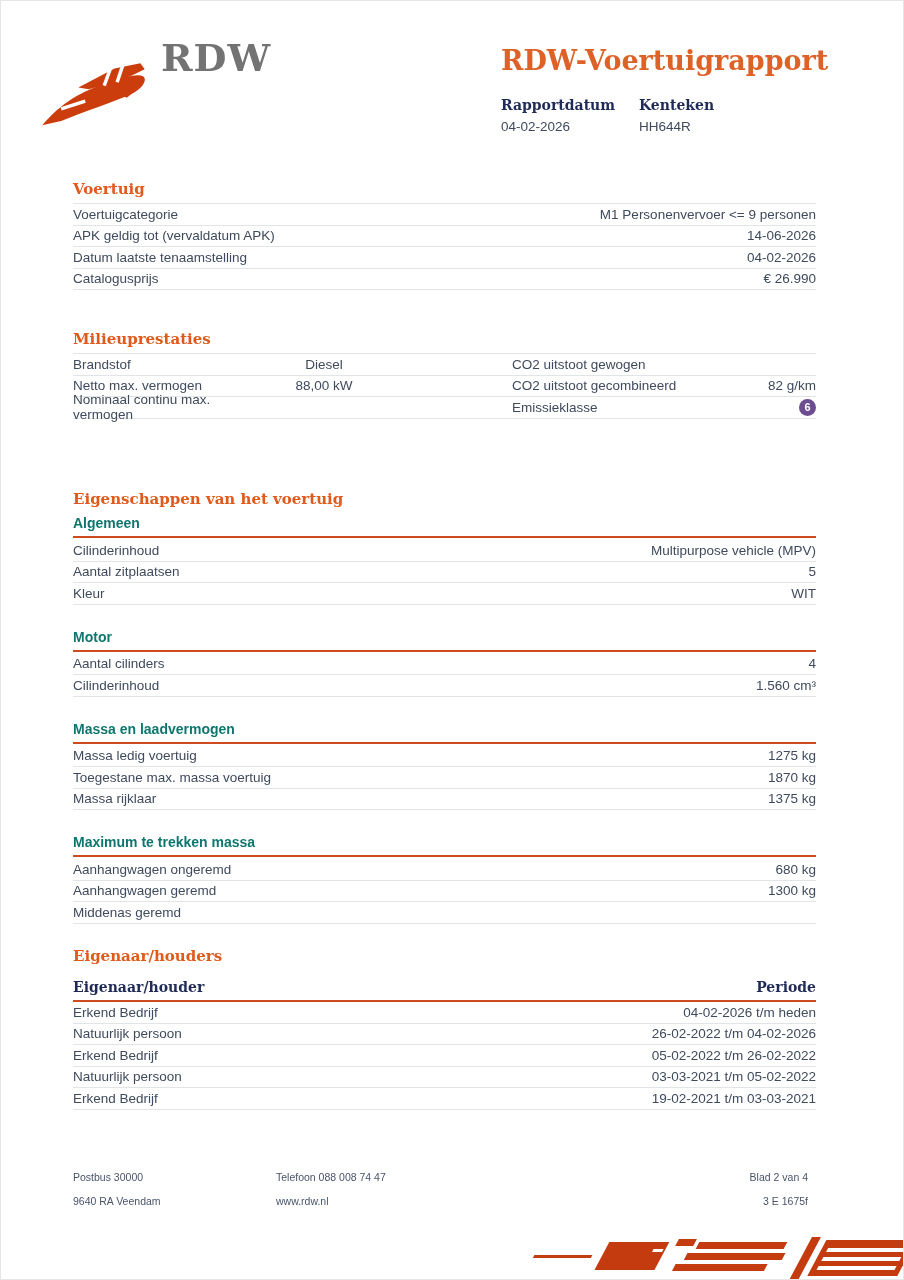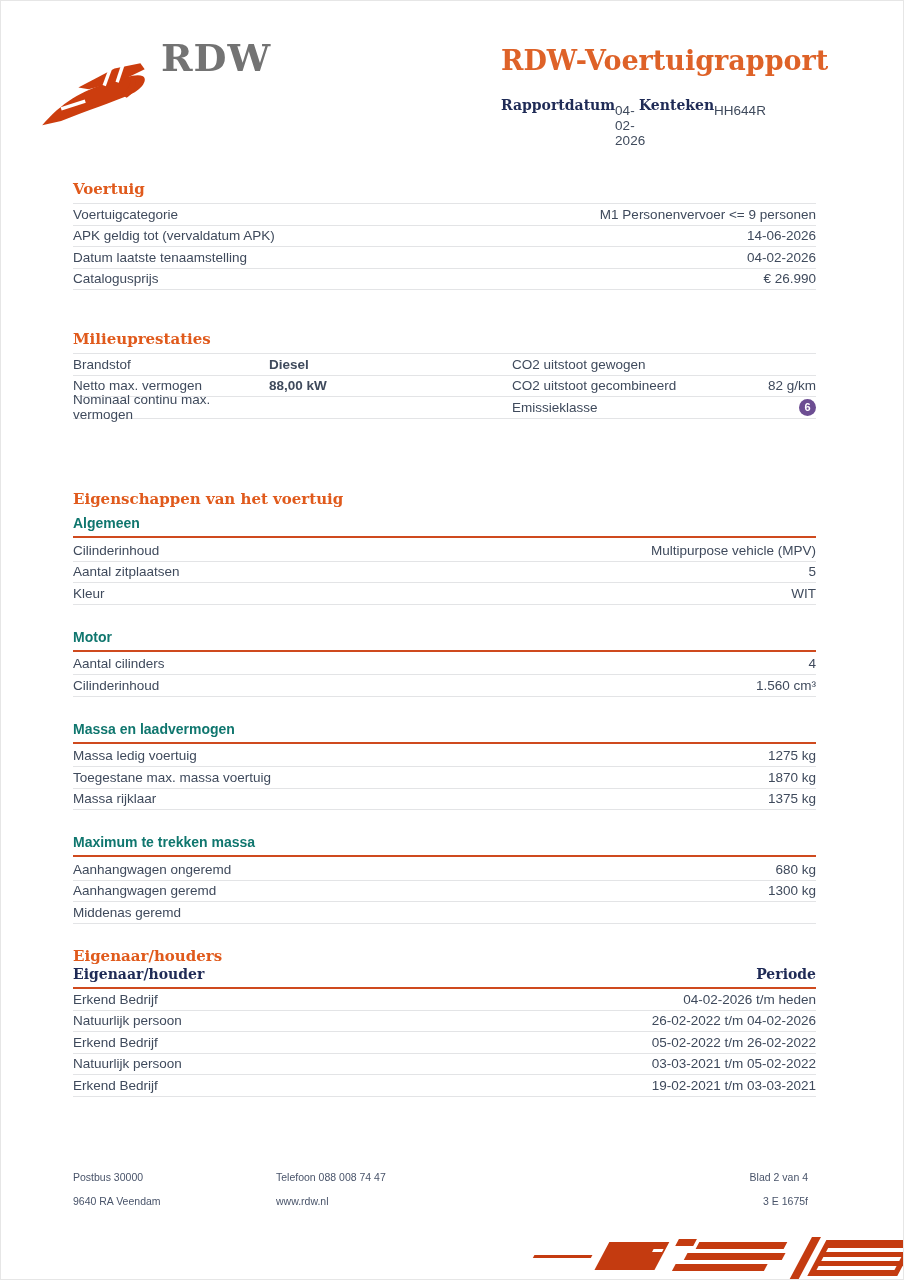--- a/index.html
+++ b/index.html
@@ -7,54 +7,54 @@
   body { width:904px; height:1280px; position:relative; font-family:"Liberation Sans", sans-serif; }
   .page { position:absolute; inset:0; background:#ffffff; border:1px solid #e6e6e6; overflow:hidden; }
 
   
   .feather { position:absolute; left:36px; top:50px; }
   .logo-text { position:absolute; left:160px; top:34px; font-family:"DejaVu Serif", serif; font-weight:bold;
                font-size:38px; color:#737373; letter-spacing:1px; }
   .doc-title { position:absolute; left:500px; top:44px; font-family:"DejaVu Serif", serif; font-weight:bold;
                font-size:27px; color:#de6228; }
   .meta { position:absolute; left:500px; top:96px; display:flex; }
-  .meta-col { display:flex; flex-direction:row; }
+  .meta-col { display:flex; flex-direction:column; }
   .meta-col.first { width:138px; }
   .meta-label { font-family:"DejaVu Serif", serif; font-weight:bold; font-size:14px; color:#1f2b56; }
   .meta-value { font-size:13.5px; color:#3f4a5c; margin-top:6px; }
 
   
   .content { position:absolute; left:72px; width:743px; top:0; height:100%; }
   .section { position:absolute; left:0; width:100%; }
   .sec-title { font-family:"DejaVu Serif", serif; font-weight:bold; font-size:15px; color:#e05a1c; line-height:16px; }
 
   .rows { margin-top:6px; border-top:1px solid #e3e4e6; }
   .row { display:flex; align-items:center; height:21.5px; border-bottom:1px solid #e3e4e6;
          font-size:13.5px; color:#3f4a5c; }
   .row .lbl { flex:1; text-align:left; }
   .row .val { text-align:right; white-space:nowrap; }
 
   
   .m-lbl-l { width:196px; }
-  .m-val-l { width:110px; text-align:left;font-weight:bold; }
+  .m-val-l { width:110px; text-align:center; }
   .m-gap   { width:133px; }
   .m-lbl-r { width:212px; }
   .m-val-r { flex:1; text-align:left; display:flex; justify-content:flex-end; align-items:center; }
   .badge { width:17px; height:17px; border-radius:50%; background:#6c4d92; color:#fff; font-size:11px;
            font-weight:bold; display:inline-flex; align-items:center; justify-content:center; }
 
   
   .sub { margin-top:24px; }
   .sub.first { margin-top:8px; }
   .sub-title { font-weight:bold; font-size:14px; color:#0f766e; padding-bottom:5px;
                border-bottom:2px solid #cf4a1e; }
   .sub .rows { margin-top:2px; border-top:none; }
 
   
-  .tbl-head { display:flex; justify-content:space-between; align-items:flex-end; margin-top:2px;
+  .tbl-head { display:flex; justify-content:space-between; align-items:flex-end; margin-top:15px;
               padding-bottom:5px; border-bottom:2px solid #cf4a1e;
               font-family:"DejaVu Serif", serif; font-weight:bold; font-size:14px; color:#1f2b56; }
 
   
   .footer { position:absolute; left:0; top:1170px; width:100%; font-size:10.5px; color:#49546a; }
   .footer .line { position:relative; height:24px; }
   .f-left { position:absolute; left:0; }
   .f-mid  { position:absolute; left:203px; }
   .f-right{ position:absolute; right:8px; text-align:right; }
 

